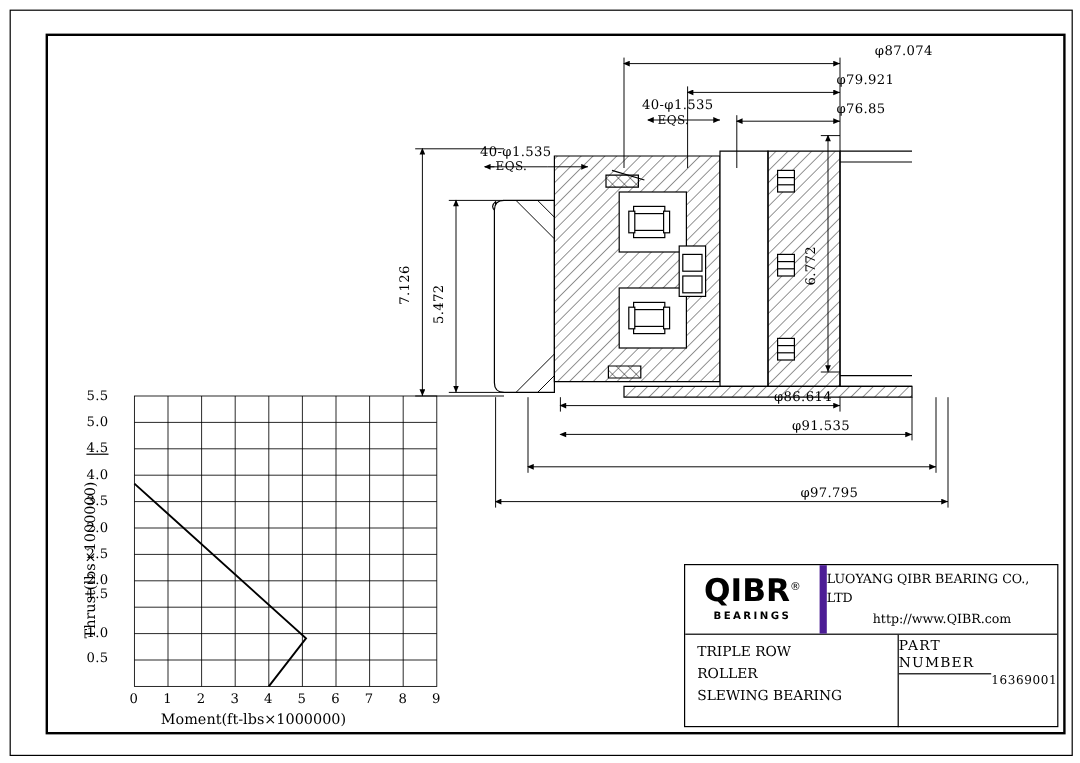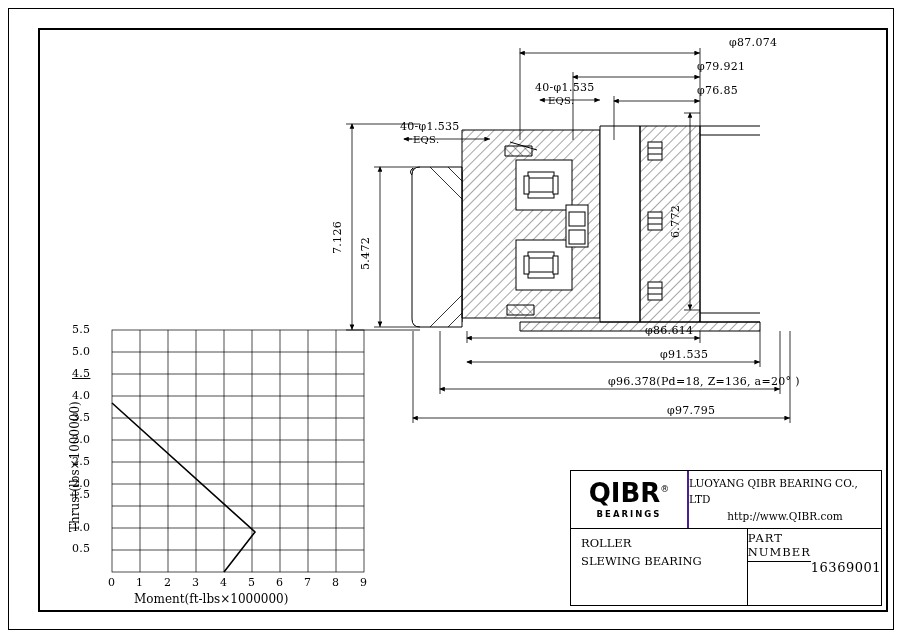--- a/index.html
+++ b/index.html
@@ -17,30 +17,30 @@
 
   
   #chart{position:absolute;left:60px;top:320px;width:330px;height:290px;}
   .chart-svg{position:absolute;left:0;top:0;}
   .axis-title{position:absolute;font-size:12px;font-family:"DejaVu Serif",serif;}
   #ylabel{transform:rotate(-90deg);transform-origin:left top;white-space:nowrap;}
 
   
   #titleblock{position:absolute;left:570px;top:470px;width:312px;height:136px;border:1px solid #000;box-sizing:border-box;}
   #tb-top{position:absolute;left:0;top:0;width:100%;height:58px;border-bottom:1px solid #000;box-sizing:border-box;display:flex;}
-  #tb-logo{width:118px;border-right:2px solid #4c1d95;box-sizing:border-box;display:flex;flex-direction:column;justify-content:center;align-items:center;}
+  #tb-logo{width:118px;border-right:6px solid #4c1d95;box-sizing:border-box;display:flex;flex-direction:column;justify-content:center;align-items:center;}
   .qibr{font-family:"DejaVu Sans",sans-serif;font-weight:bold;font-size:26px;letter-spacing:0px;line-height:1;position:relative;}
   .qibr .reg{font-size:9px;vertical-align:super;font-weight:normal;}
   .bearings{font-family:"DejaVu Sans",sans-serif;font-size:8.5px;letter-spacing:2px;font-weight:bold;margin-top:3px;}
   #tb-company{flex:1;display:flex;flex-direction:column;justify-content:center;align-items:center;font-size:10.5px;line-height:1.55;}
   #tb-bottom{position:absolute;left:0;top:58px;width:100%;height:77px;display:flex;}
   #tb-desc{width:178px;border-right:1px solid #000;box-sizing:border-box;padding:6px 0 0 10px;font-size:11.5px;line-height:1.55;}
   #tb-part{flex:1;display:flex;flex-direction:row;}
   #tb-part-head{height:33px;border-bottom:1px solid #000;box-sizing:border-box;display:flex;align-items:center;justify-content:center;font-size:11.5px;letter-spacing:1px;}
-  #tb-part-val{flex:1;display:flex;align-items:center;justify-content:center;font-size:13px;letter-spacing:.5px;}
+  #tb-part-val{flex:1;display:flex;align-items:center;justify-content:center;font-size:10px;letter-spacing:.5px;}
 </style>
 </head>
 <body>
 
 <div id="sheet">
 
   <div class="frame-outer"></div>
   <div class="frame-inner"></div>
 
   <svg id="drawing" width="900" height="636" viewBox="0 0 900 636">
@@ -169,21 +169,20 @@
       <line x1="790" y1="331" x2="790" y2="423"></line>
     </g>
   </svg>
 
   <div class="lbl" style="left:697px;top:36px;margin-left:32px;">φ87.074</div>
   <div class="lbl" style="left:697px;top:60px;">φ79.921</div>
   <div class="lbl" style="left:697px;top:84px;">φ76.85</div>
 
   <div class="lbl" style="left:645px;top:324px;">φ86.614</div>
   <div class="lbl" style="left:660px;top:348px;">φ91.535</div>
-  <div class="lbl" style="left:608px;top:375px;">φ96.378(Pd=18, Z=136, a=20° )</div>
   <div class="lbl" style="left:667px;top:404px;">φ97.795</div>
 
   <div class="lbl" style="left:331px;top:254px;transform:rotate(-90deg);transform-origin:left top;">7.126</div>
   <div class="lbl" style="left:359px;top:270px;transform:rotate(-90deg);transform-origin:left top;">5.472</div>
   <div class="lbl" style="left:669px;top:238px;transform:rotate(-90deg);transform-origin:left top;">6.772</div>
 
   <div class="lbl" style="left:400px;top:120px;">40-φ1.535</div>
   <div class="lbl sm" style="left:413px;top:134px;">EQS.</div>
   <div class="lbl" style="left:535px;top:81px;">40-φ1.535</div>
   <div class="lbl sm" style="left:548px;top:95px;">EQS.</div>
@@ -253,20 +252,21 @@
         <div class="qibr"><span>QIBR</span><span class="reg">®</span></div>
         <div class="bearings">BEARINGS</div>
       </div>
       <div id="tb-company">
         <div>LUOYANG QIBR BEARING CO., LTD</div>
         <div>http://www.QIBR.com</div>
       </div>
     </div>
     <div id="tb-bottom">
       <div id="tb-desc">
+        <div>TRIPLE ROW</div>
         <div>ROLLER</div>
         <div>SLEWING BEARING</div>
       </div>
       <div id="tb-part">
         <div id="tb-part-head">PART  NUMBER</div>
         <div id="tb-part-val">16369001</div>
       </div>
     </div>
   </div>
 

